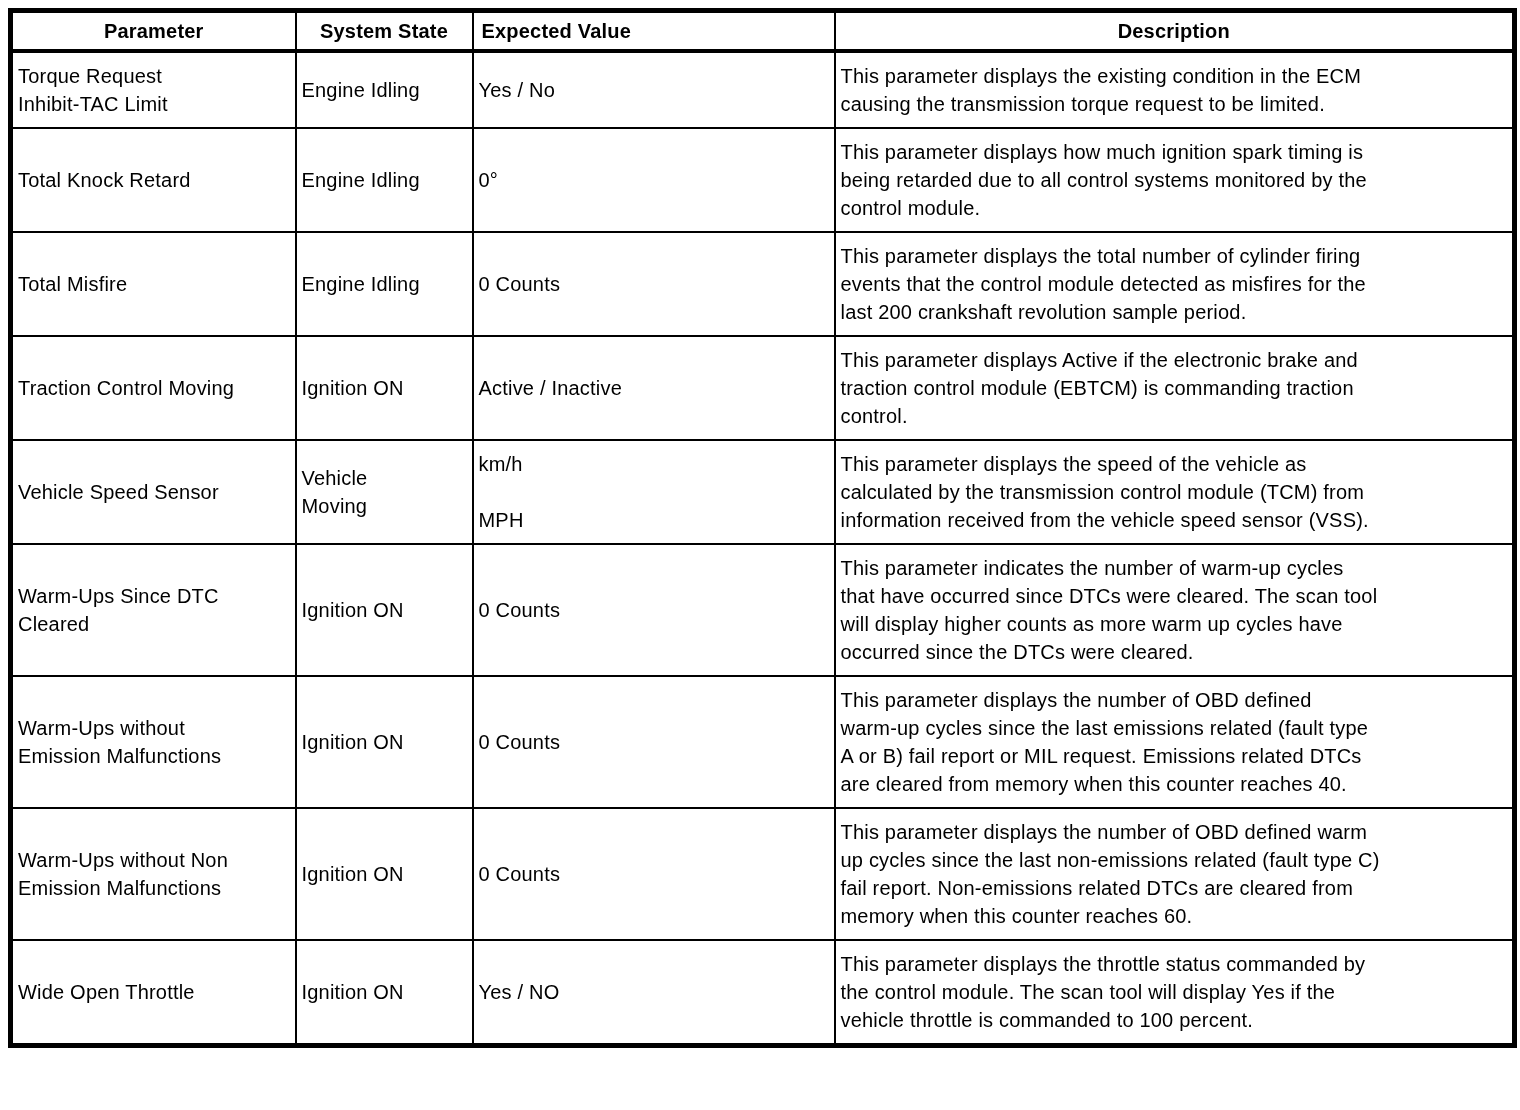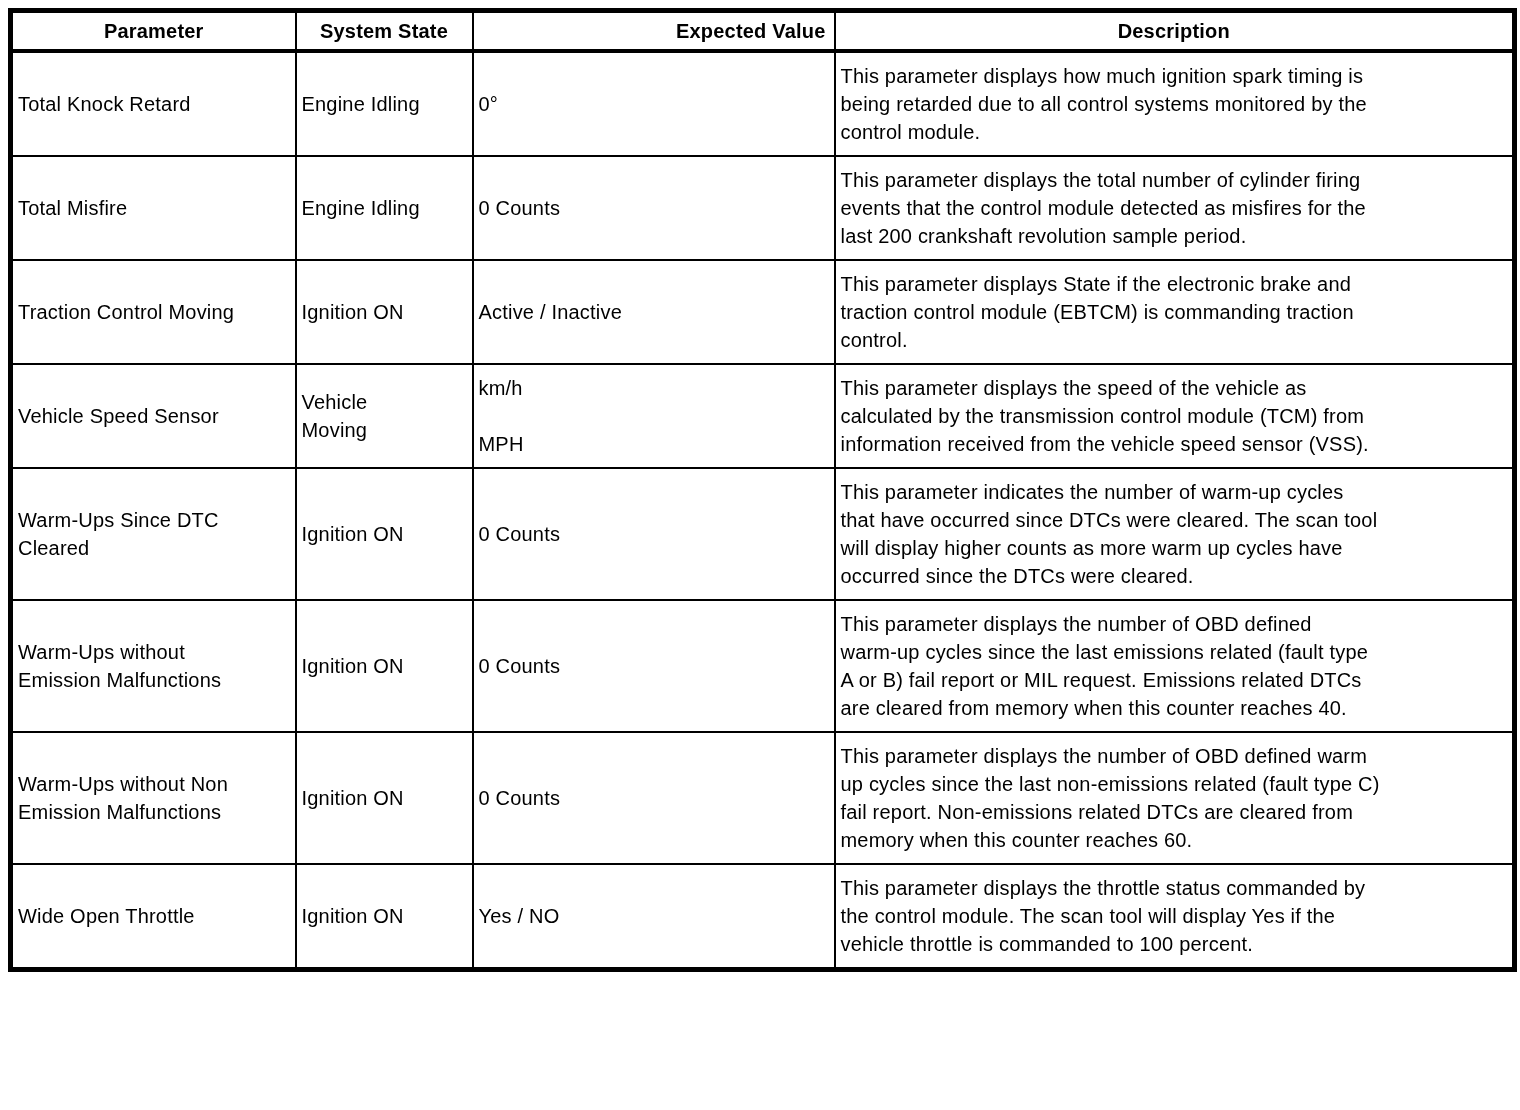--- a/index.html
+++ b/index.html
@@ -36,21 +36,21 @@
     line-height: 28px;
     padding: 9px 8px 9px 5px;
     letter-spacing: 0.2px;
     vertical-align: middle;
     text-align: left;
     white-space: pre-line;
     overflow-wrap: break-word;
   }
   .th-parameter   { }
   .th-state       { text-align: center; }
-  .th-expected    { text-align: right; }
+  .th-expected    { text-align: left; }
   .th-description { text-align: center; }
   col.col-parameter   { width: 285px; }
   col.col-state       { width: 177px; }
   col.col-expected    { width: 362px; }
   col.col-description { width: 680px; }
 </style>
 </head>
 <body>
 
 <table class="params-table">
@@ -63,40 +63,48 @@
   <thead>
     <tr>
       <th class="th-parameter">Parameter</th>
       <th class="th-state">System State</th>
       <th class="th-expected">Expected Value</th>
       <th class="th-description">Description</th>
     </tr>
   </thead>
   <tbody>
       <tr>
+    <td>Torque Request
+Inhibit-TAC Limit</td>
+    <td>Engine Idling</td>
+    <td>Yes / No</td>
+    <td>This parameter displays the existing condition in the ECM
+causing the transmission torque request to be limited.</td>
+  </tr>
+      <tr>
     <td>Total Knock Retard</td>
     <td>Engine Idling</td>
     <td>0°</td>
     <td>This parameter displays how much ignition spark timing is
 being retarded due to all control systems monitored by the
 control module.</td>
   </tr>
       <tr>
     <td>Total Misfire</td>
     <td>Engine Idling</td>
     <td>0 Counts</td>
     <td>This parameter displays the total number of cylinder firing
 events that the control module detected as misfires for the
 last 200 crankshaft revolution sample period.</td>
   </tr>
       <tr>
     <td>Traction Control Moving</td>
     <td>Ignition ON</td>
     <td>Active / Inactive</td>
-    <td>This parameter displays State if the electronic brake and
+    <td>This parameter displays Active if the electronic brake and
 traction control module (EBTCM) is commanding traction
 control.</td>
   </tr>
       <tr>
     <td>Vehicle Speed Sensor</td>
     <td>Vehicle
 Moving</td>
     <td>km/h
 
 MPH</td>

